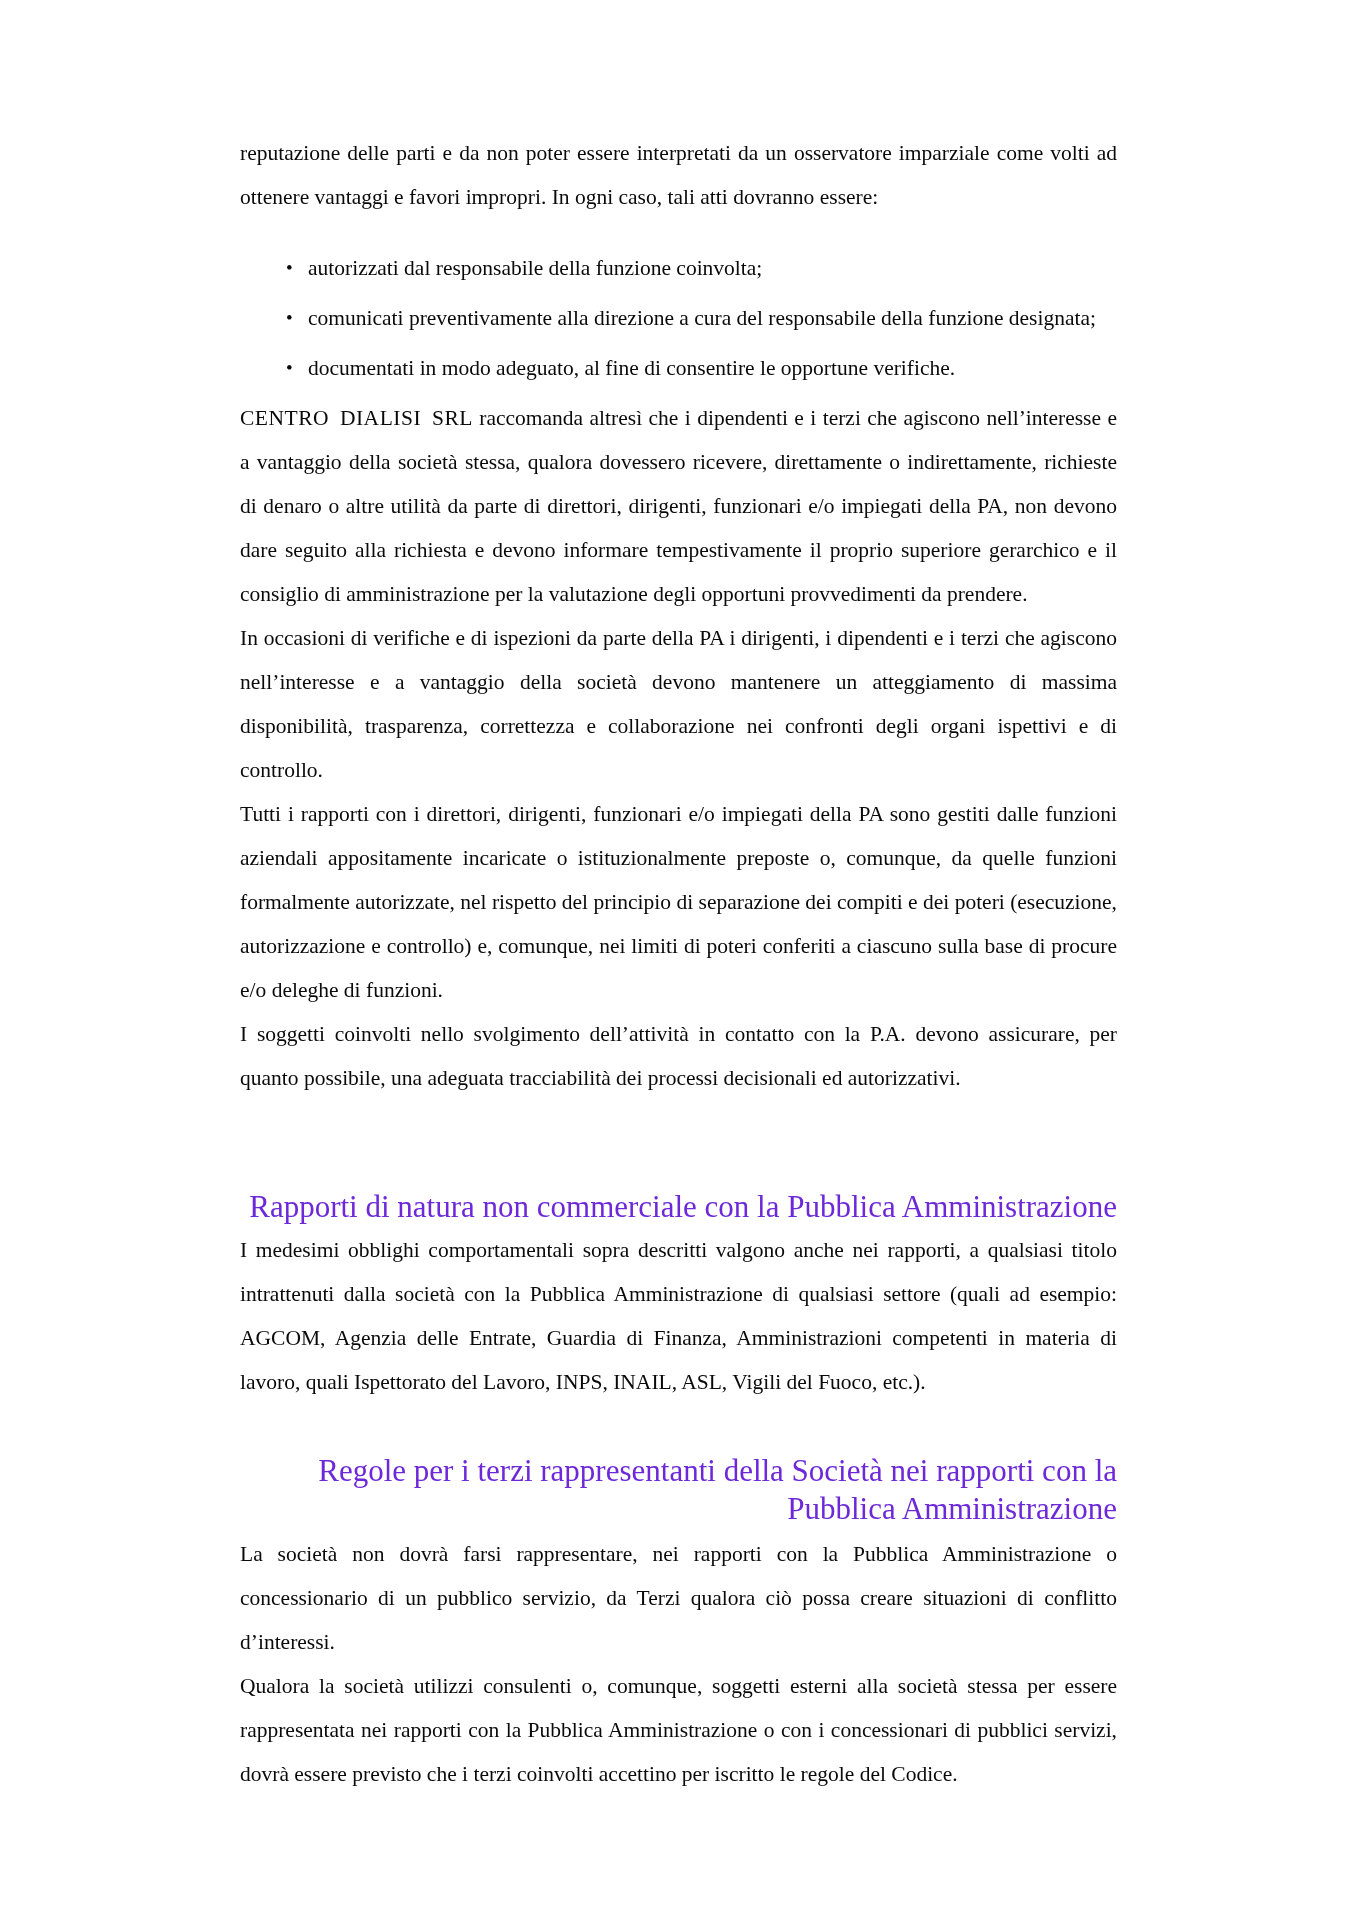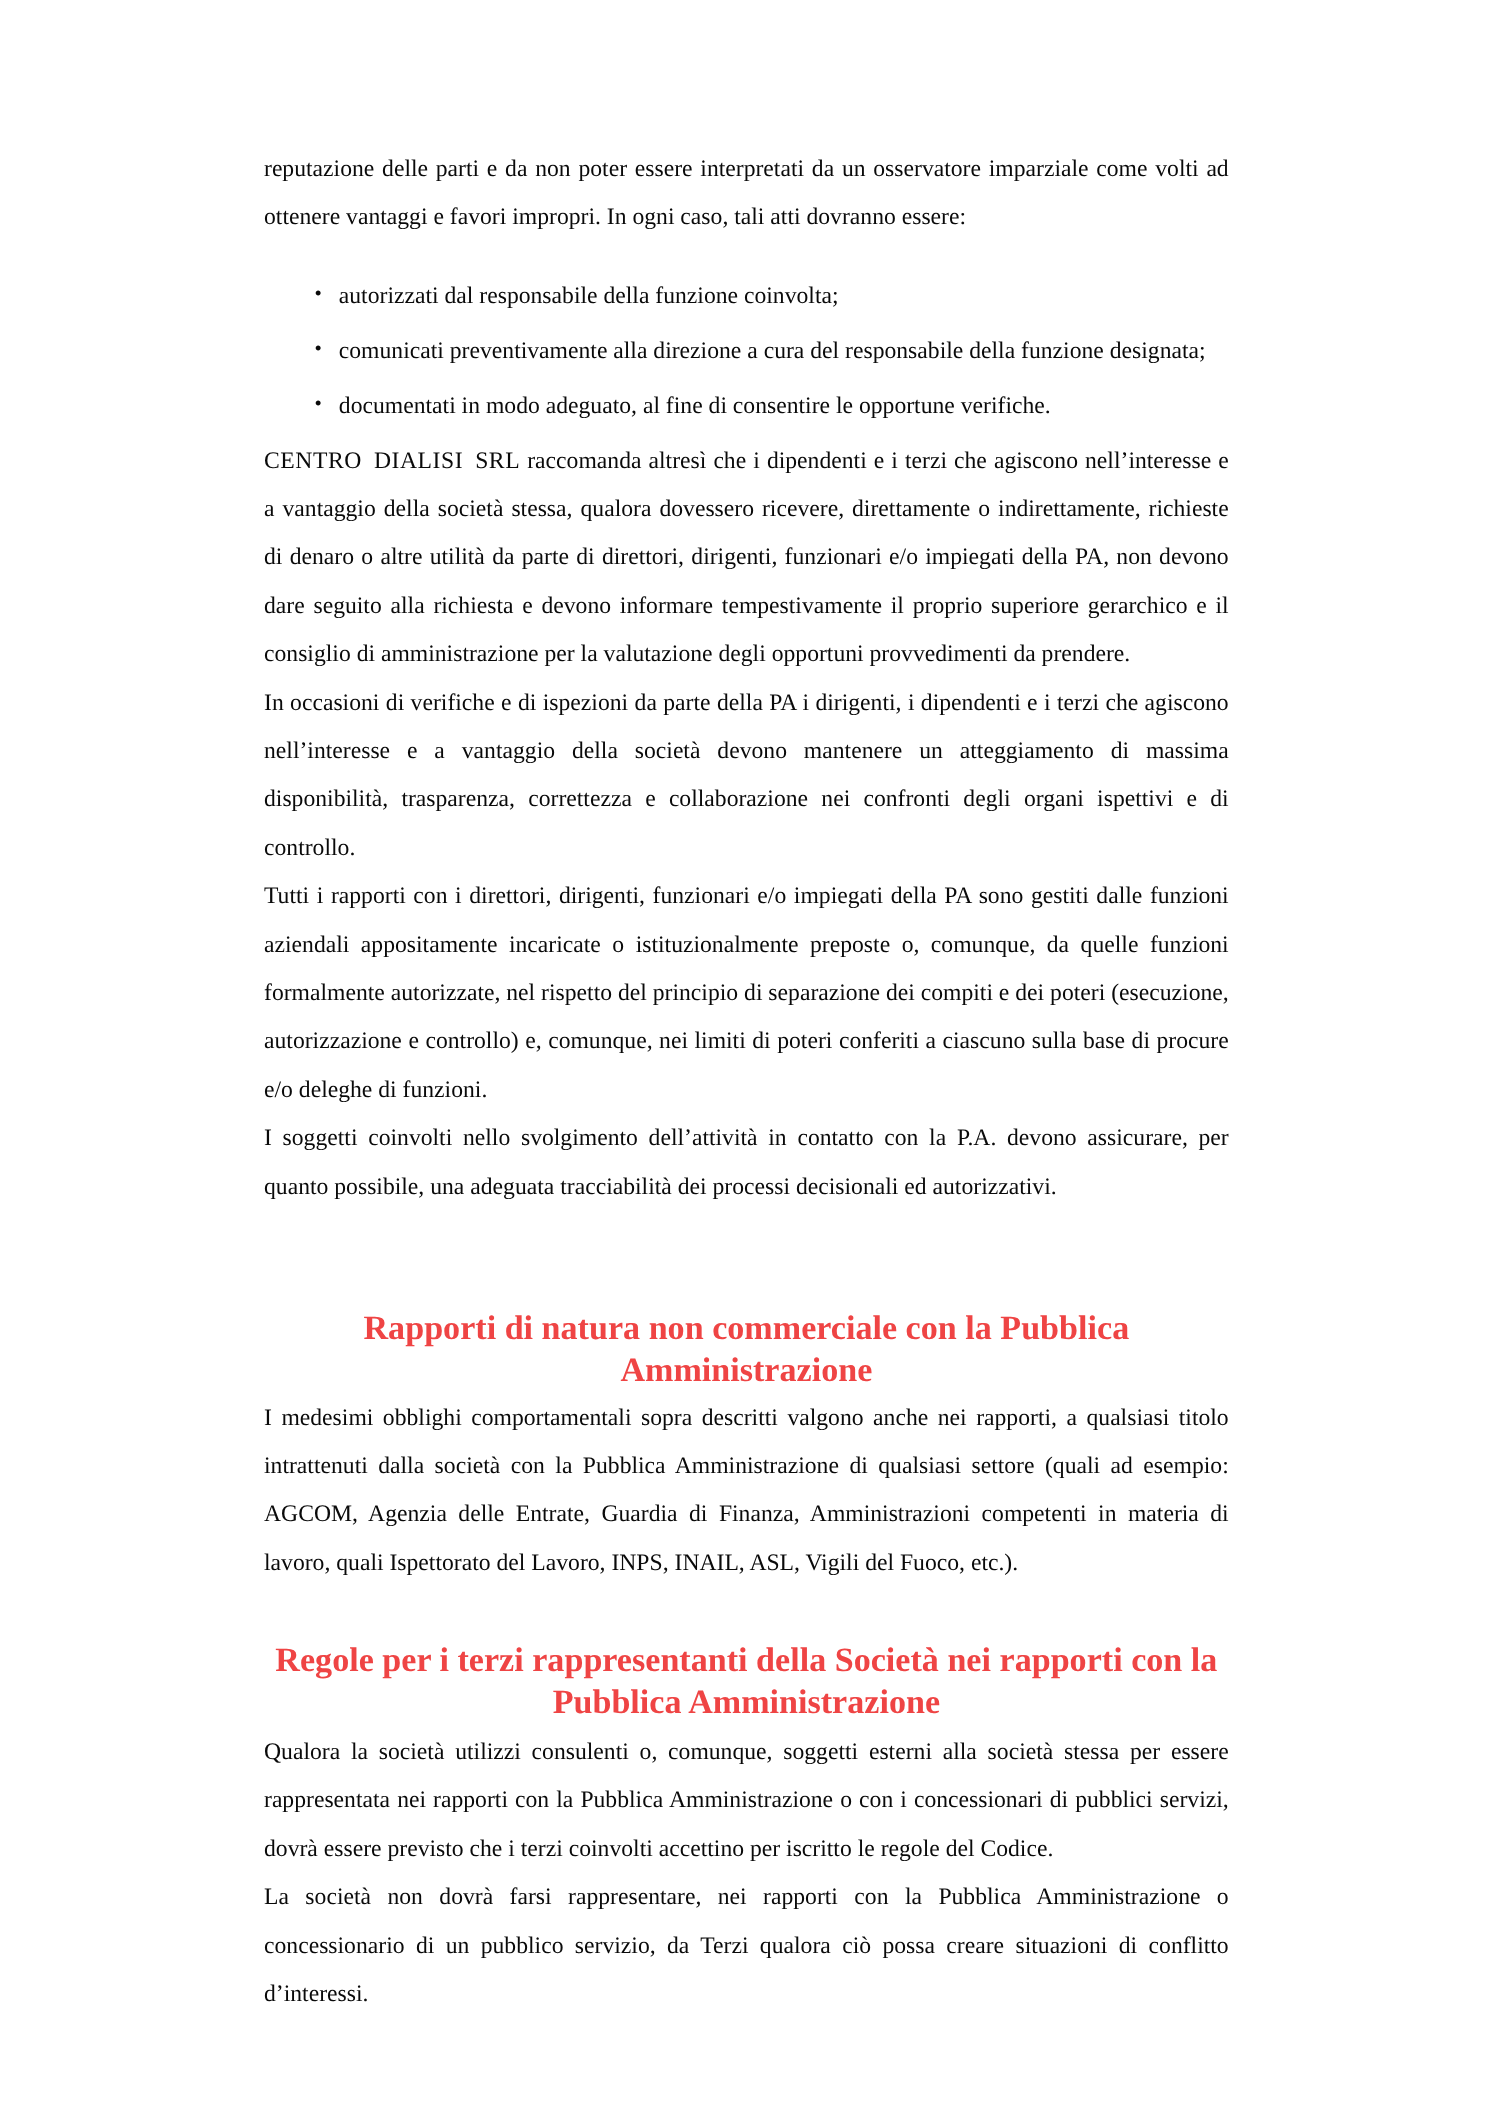--- a/index.html
+++ b/index.html
@@ -42,25 +42,25 @@
     top: 0;
     font-size: 19px;
   }
   .company-name {
     font-weight: normal;
     letter-spacing: 0.5px;
     word-spacing: 4px;
   }
   h1.section-heading {
     font-size: 31px;
-    font-weight: bold;
+    font-weight: normal;
     line-height: 38px;
     margin: 0;
-    text-align: center;
-    color: #ef4444;
+    text-align: right;
+    color: #6d28d9;
   }
   h1.heading-1 { margin-top: 88px; margin-bottom: 2px; }
   h1.heading-2 { margin-top: 48px; margin-bottom: 4px; }
 </style>
 </head>
 <body>
 
 <div class="page body-text">
 
   <p>reputazione delle parti e da non poter essere interpretati da un osservatore imparziale come volti ad ottenere vantaggi e favori impropri. In ogni caso, tali atti dovranno essere:</p>
@@ -89,17 +89,17 @@
   <p>Tutti i rapporti con i direttori, dirigenti, funzionari e/o impiegati della PA sono gestiti dalle funzioni aziendali appositamente incaricate o istituzionalmente preposte o, comunque, da quelle funzioni formalmente autorizzate, nel rispetto del principio di separazione dei compiti e dei poteri (esecuzione, autorizzazione e controllo) e, comunque, nei limiti di poteri conferiti a ciascuno sulla base di procure e/o deleghe di funzioni.</p>
 
   <p>I soggetti coinvolti nello svolgimento dell’attività in contatto con la P.A. devono assicurare, per quanto possibile, una adeguata tracciabilità dei processi decisionali ed autorizzativi.</p>
 
   <h1 class="section-heading heading-1">Rapporti di natura non commerciale con la Pubblica Amministrazione</h1>
 
   <p>I medesimi obblighi comportamentali sopra descritti valgono anche nei rapporti, a qualsiasi titolo intrattenuti dalla società con la Pubblica Amministrazione di qualsiasi settore (quali ad esempio: AGCOM, Agenzia delle Entrate, Guardia di Finanza, Amministrazioni competenti in materia di lavoro, quali Ispettorato del Lavoro, INPS, INAIL, ASL, Vigili del Fuoco, etc.).</p>
 
   <h1 class="section-heading heading-2">Regole per i terzi rappresentanti della Società nei rapporti con la Pubblica Amministrazione</h1>
 
+  <p>La società non dovrà farsi rappresentare, nei rapporti con la Pubblica Amministrazione o concessionario di un pubblico servizio, da Terzi qualora ciò possa creare situazioni di conflitto d’interessi.</p>
+
   <p>Qualora la società utilizzi consulenti o, comunque, soggetti esterni alla società stessa per essere rappresentata nei rapporti con la Pubblica Amministrazione o con i concessionari di pubblici servizi, dovrà essere previsto che i terzi coinvolti accettino per iscritto le regole del Codice.</p>
-
-  <p>La società non dovrà farsi rappresentare, nei rapporti con la Pubblica Amministrazione o concessionario di un pubblico servizio, da Terzi qualora ciò possa creare situazioni di conflitto d’interessi.</p>
 
 </div>
 
 </body></html>

